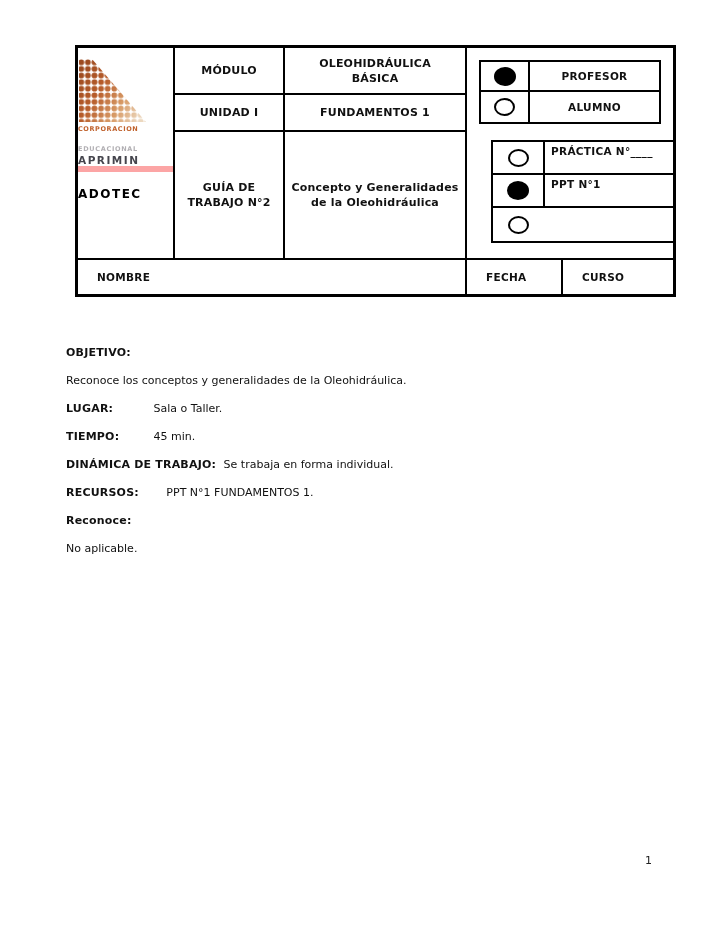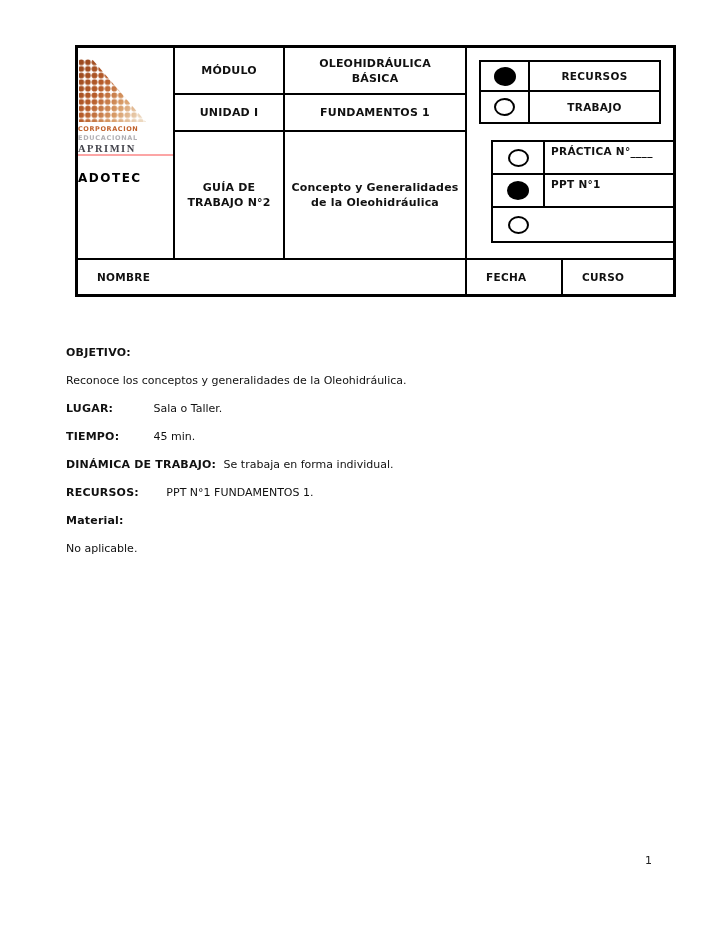--- a/index.html
+++ b/index.html
@@ -70,22 +70,22 @@
   .radio {
     width: 21px; height: 18px;
     border: 2px solid #000;
     border-radius: 50%;
     background: #fff;
   }
   .radio.filled { background: #000; width: 22px; height: 19px; }
 
   
   .logo-text1 { font-size: 6.5px; font-weight: bold; color: #c0622d; letter-spacing: 0.6px; margin-top: 3px; }
-  .logo-text2 { font-size: 6.5px; font-weight: bold; color: #b2b0b4; letter-spacing: 0.7px; margin-top: 1px; }
-  .logo-text3 { font-size: 10.5px; font-weight: bold; color: #45454d; letter-spacing: 1.5px; margin-top: 1px; border-bottom: 2px solid #fca5a5; font-family: Liberation Serif, serif; }
+  .logo-text2 { font-size: 6.5px; font-weight: bold; color: #b2b0b4; letter-spacing: 0.7px; margin-top: 12px; }
+  .logo-text3 { font-size: 10.5px; font-weight: bold; color: #45454d; letter-spacing: 1.5px; margin-top: 1px; border-bottom: 6px solid #fca5a5; }
   .org-name { font-size: 12px; font-weight: bold; color: #000; letter-spacing: 1.5px; margin-top: 15px; }
 
   
   .nombre-row { border-top: 2px solid #000; display: flex; height: 36px; }
   .nombre-row > div { display: flex; align-items: center; font-weight: bold; font-size: 10.5px; letter-spacing: 0.3px; padding-left: 19px; }
   .nr-name { width: 389px; border-right: 2px solid #000; }
   .nr-date { width: 96px; border-right: 2px solid #000; }
   .nr-course { flex: 1; }
 
   
@@ -153,27 +153,27 @@
       <span class="midwrap">Concepto y Generalidades de la Oleohidráulica</span>
     </div>
 
     <div class="cell cell-right">
 
       <div class="radio-box box-audience">
         <div class="radio-cell rb">
           <span class="radio filled"></span>
         </div>
         <div class="opt-label opt-center rb">
-          <span>RECURSOS</span>
+          <span>PROFESOR</span>
         </div>
         <div class="radio-cell">
           <span class="radio"></span>
         </div>
         <div class="opt-label opt-center">
-          <span>TRABAJO</span>
+          <span>ALUMNO</span>
         </div>
       </div>
 
       <div class="radio-box box-resources">
         <div class="radio-cell rb">
           <span class="radio"></span>
         </div>
         <div class="opt-label opt-topleft rb">
           <span>PRÁCTICA N°____</span>
         </div>
@@ -216,17 +216,17 @@
     <span>45 min.</span>
   </p>
   <p>
     <span class="lbl gap-sm">DINÁMICA DE TRABAJO:</span>
     <span>Se trabaja en forma individual.</span>
   </p>
   <p>
     <span class="lbl gap-md">RECURSOS:</span>
     <span>PPT N°1 FUNDAMENTOS 1.</span>
   </p>
-  <p><span class="lbl">Material:</span></p>
+  <p><span class="lbl">Reconoce:</span></p>
   <p><span>No aplicable.</span></p>
 </div>
 
 <div class="page-footer">1</div>
 
 </body></html>

